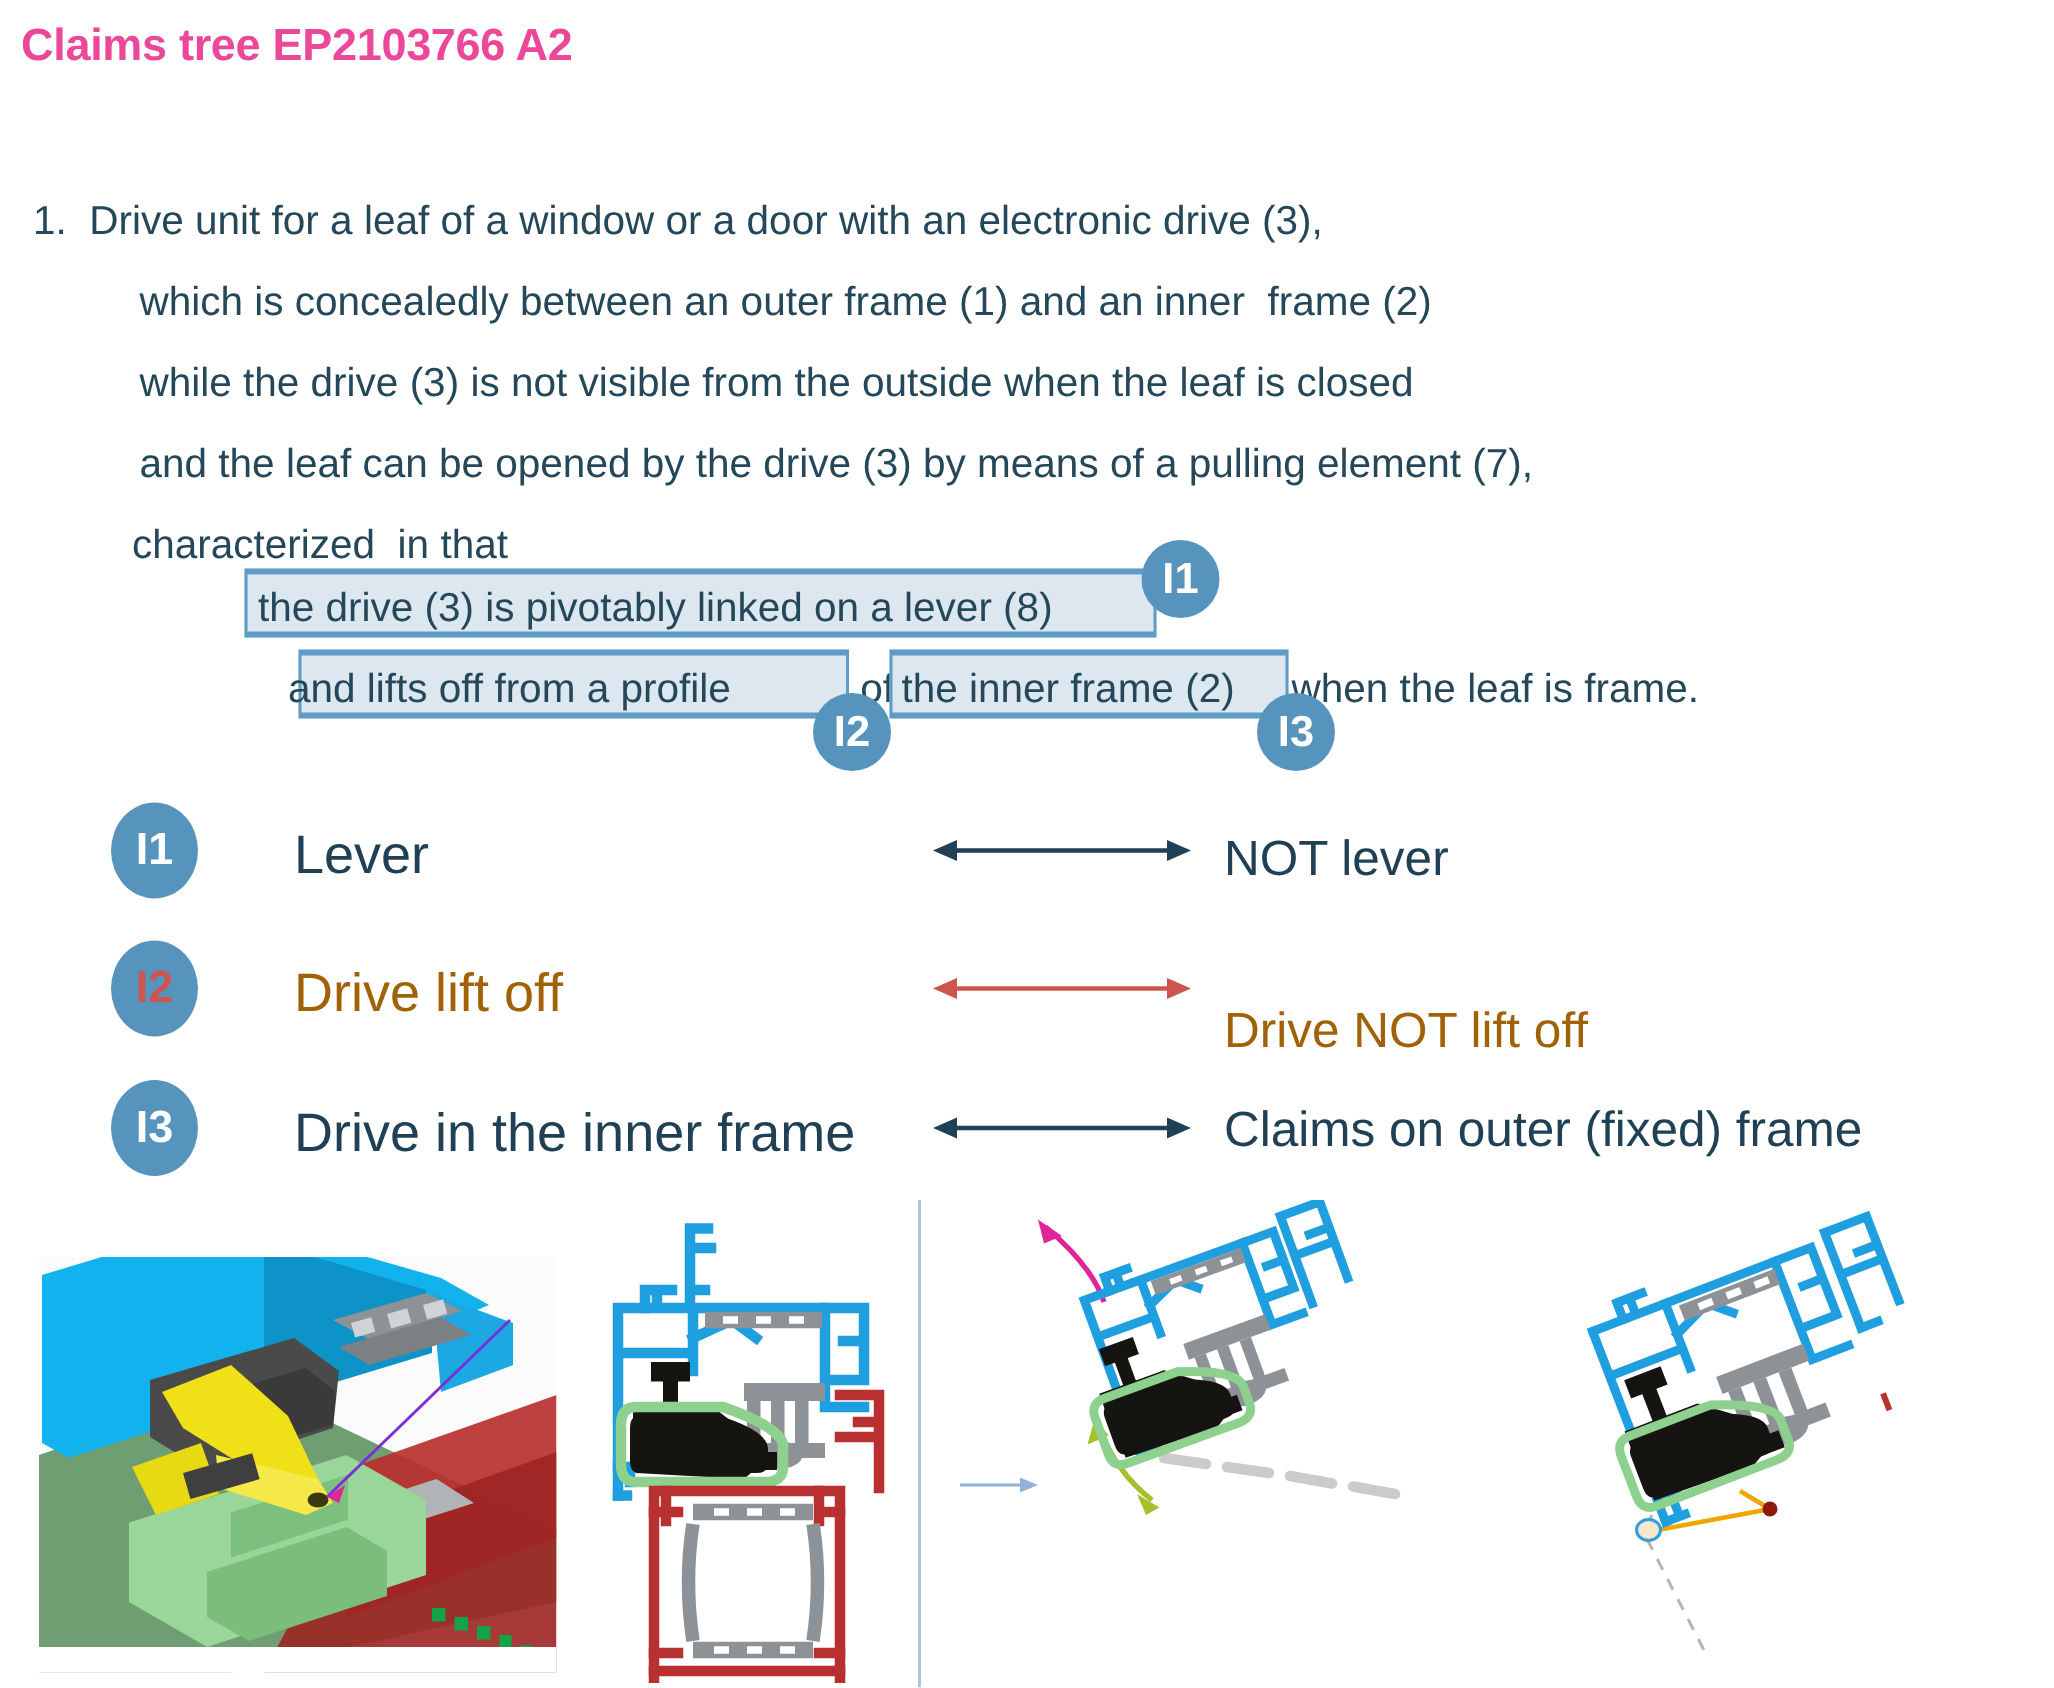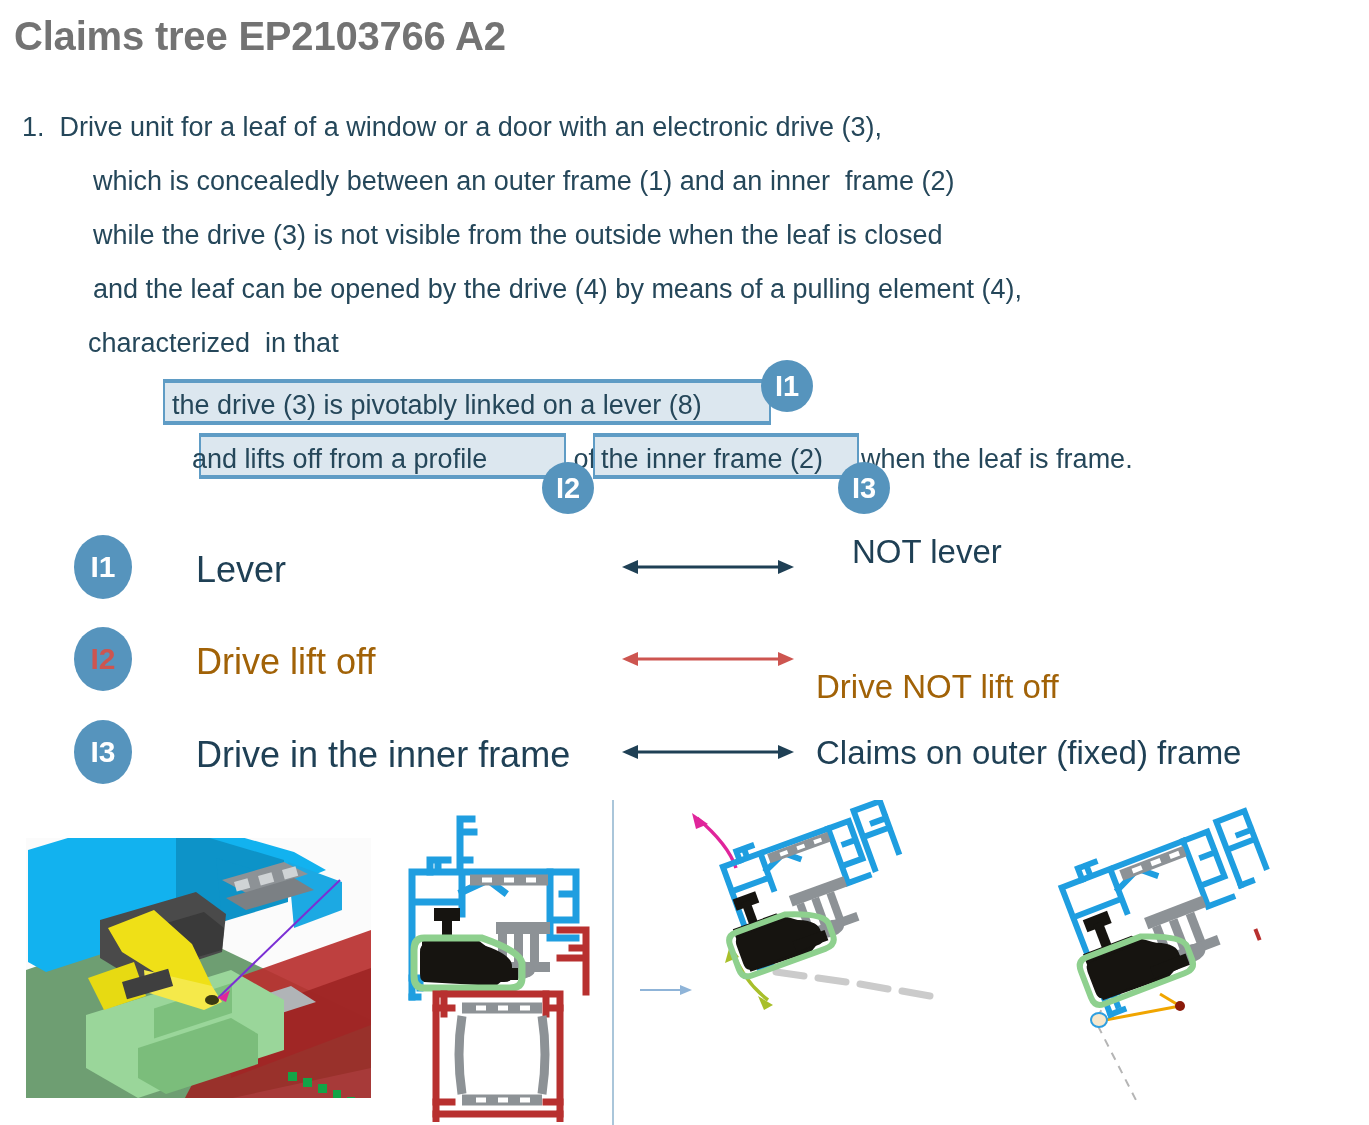--- a/index.html
+++ b/index.html
@@ -9,30 +9,30 @@
     font-family:"Liberation Sans", sans-serif;
     color:#24475a;
     position:relative;
     overflow:hidden;
   }
 
   
   #page-title{
     position:absolute;
     left:14px; top:14px;
-    font-size:40px;
+    font-size:30px;
     font-weight:bold;
     letter-spacing:-0.2px;
-    color:#737373;
+    color:#ec4899;
   }
 
   
   #claim-block{
     position:absolute;
-    left:0px; top:100px;
+    left:0px; top:120px;
     width:1227px;
   }
   .claim-line{
     font-size:27px;
     line-height:54px;
     color:#25475a;
     white-space:pre;
     position:relative;
   }
   .ln-num{ padding-left:22px; }
@@ -133,21 +133,21 @@
 </style>
 </head>
 <body>
 
 <div id="page-title">Claims tree EP2103766 A2</div>
 
 <div id="claim-block">
   <div class="claim-line ln-num">1.  Drive unit for a leaf of a window or a door with an electronic drive (3),</div>
   <div class="claim-line ln-ind1">which is concealedly between an outer frame (1) and an inner  frame (2)</div>
   <div class="claim-line ln-ind1">while the drive (3) is not visible from the outside when the leaf is closed</div>
-  <div class="claim-line ln-ind1">and the leaf can be opened by the drive (4) by means of a pulling element (4),</div>
+  <div class="claim-line ln-ind1">and the leaf can be opened by the drive (3) by means of a pulling element (7),</div>
   <div class="claim-line ln-ind2">characterized  in that</div>
 </div>
 
 <div id="highlight-area">
 
   <div class="hl-box" style="left:163px; top:9px; width:608px; height:46px;"></div>
   <div class="hl-text" style="left:172px; top:22px;">the drive (3) is pivotably linked on a lever (8)</div>
   <div class="badge" style="left:761px; top:-10px;">I1</div>
 
   <div class="hl-box" style="left:199px; top:63px; width:367px; height:46px;"></div>
@@ -164,21 +164,21 @@
 <div id="legend">
 
   <div class="legend-row" style="top:0px;">
     <div class="legend-badge" style="top:2px;">I1</div>
     <div class="legend-left c-navy" style="left:196px; top:16px;">Lever</div>
     <svg class="legend-arrow" style="left:622px; top:22px;" width="172" height="24" viewBox="0 0 172 24">
       <line x1="10" y1="12" x2="162" y2="12" stroke="#1f4055" stroke-width="3"></line>
       <polygon points="0,12 16,5 16,19" fill="#1f4055"></polygon>
       <polygon points="172,12 156,5 156,19" fill="#1f4055"></polygon>
     </svg>
-    <div class="legend-right c-navy" style="left:816px; top:0;margin-left:36px;">NOT lever</div>
+    <div class="legend-right c-navy" style="left:816px; top:20px;">NOT lever</div>
   </div>
 
   <div class="legend-row" style="top:92px;">
     <div class="legend-badge red-text" style="top:2px;">I2</div>
     <div class="legend-left c-red" style="left:196px; top:16px;">Drive lift off</div>
     <svg class="legend-arrow" style="left:622px; top:22px;" width="172" height="24" viewBox="0 0 172 24">
       <line x1="10" y1="12" x2="162" y2="12" stroke="#cd5550" stroke-width="3"></line>
       <polygon points="0,12 16,5 16,19" fill="#cd5550"></polygon>
       <polygon points="172,12 156,5 156,19" fill="#cd5550"></polygon>
     </svg>

